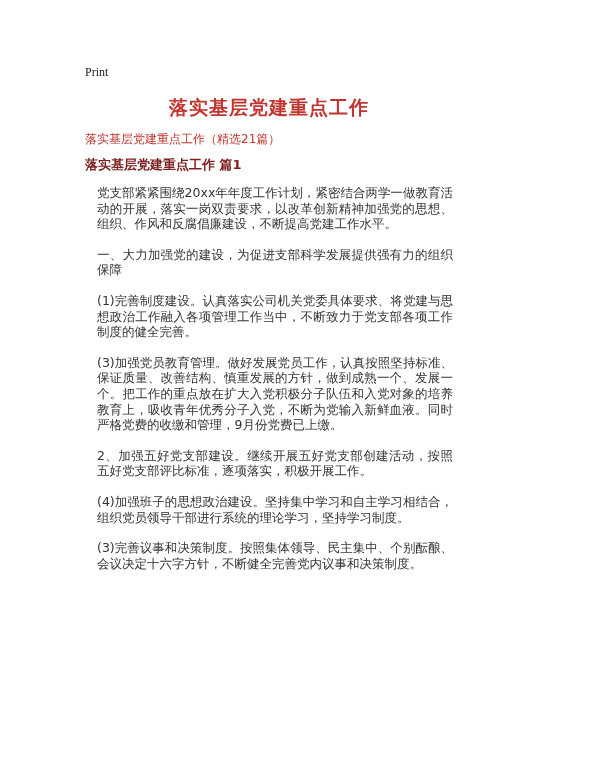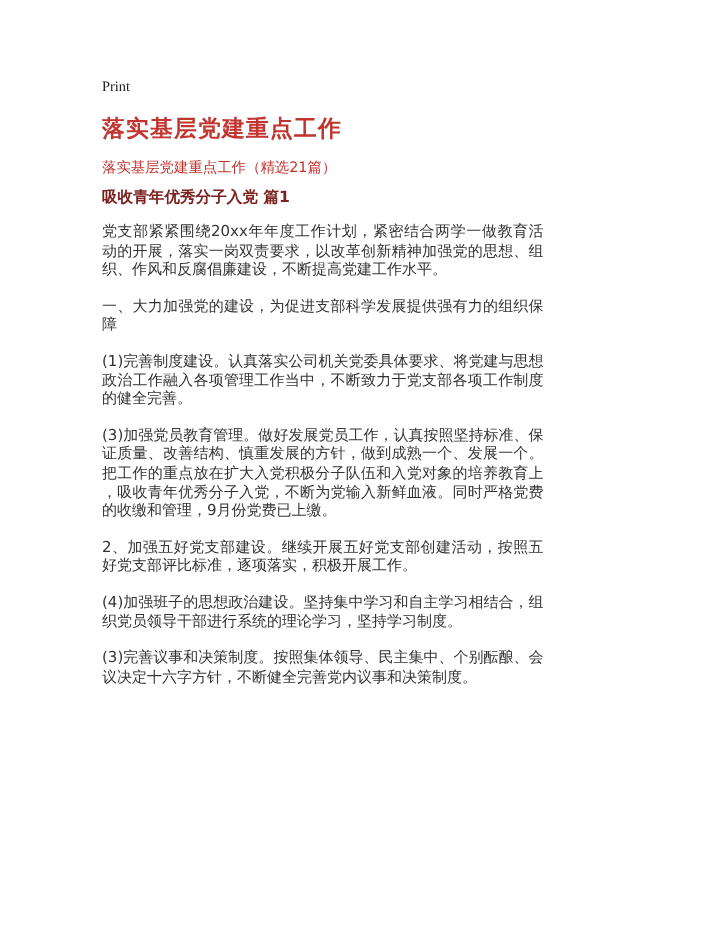--- a/index.html
+++ b/index.html
@@ -26,20 +26,21 @@
     line-height: 13px;
     color: var(--print-text, #222222);
     cursor: pointer;
     width: max-content;
   }
   .doc-title {
     margin: 17px 0 0 0;
     font-size: 19px;
     line-height: 23px;
     font-weight: bold;
+    text-align: center;
     color: var(--title-red, #c13530);
     letter-spacing: 1px;
   }
   .doc-subtitle {
     margin-top: 12px;
     font-size: 12px;
     line-height: 16px;
     color: var(--subtitle-red, #c13530);
   }
   .section-heading {
@@ -47,40 +48,40 @@
     font-size: 13px;
     line-height: 16px;
     font-weight: bold;
     color: var(--heading-red, #7b2220);
   }
   .body-text {
     margin-top: 12px;
     color: var(--body-text, #333333);
   }
   .body-text p {
-    margin: 0 0 15px 0;
+    margin: 0 0 15px 12px;
     font-size: 12.5px;
     line-height: 15.6px;
     text-align: justify;
     line-break: anywhere;
     word-break: break-all;
   }
 </style>
 </head>
 <body>
 
 <div class="page">
   <div class="content">
     <div class="print-link">Print</div>
 
     <h1 class="doc-title">落实基层党建重点工作</h1>
 
     <div class="doc-subtitle">落实基层党建重点工作（精选21篇）</div>
 
-    <h2 class="section-heading">吸收青年优秀分子入党 篇1</h2>
+    <h2 class="section-heading">落实基层党建重点工作 篇1</h2>
 
     <div class="body-text">
       <p>党支部紧紧围绕20xx年年度工作计划，紧密结合两学一做教育活动的开展，落实一岗双责要求，以改革创新精神加强党的思想、组织、作风和反腐倡廉建设，不断提高党建工作水平。</p>
       <p>一、大力加强党的建设，为促进支部科学发展提供强有力的组织保障</p>
       <p>(1)完善制度建设。认真落实公司机关党委具体要求、将党建与思想政治工作融入各项管理工作当中，不断致力于党支部各项工作制度的健全完善。</p>
       <p>(3)加强党员教育管理。做好发展党员工作，认真按照坚持标准、保证质量、改善结构、慎重发展的方针，做到成熟一个、发展一个。把工作的重点放在扩大入党积极分子队伍和入党对象的培养教育上，吸收青年优秀分子入党，不断为党输入新鲜血液。同时严格党费的收缴和管理，9月份党费已上缴。</p>
       <p>2、加强五好党支部建设。继续开展五好党支部创建活动，按照五好党支部评比标准，逐项落实，积极开展工作。</p>
       <p>(4)加强班子的思想政治建设。坚持集中学习和自主学习相结合，组织党员领导干部进行系统的理论学习，坚持学习制度。</p>
       <p>(3)完善议事和决策制度。按照集体领导、民主集中、个别酝酿、会议决定十六字方针，不断健全完善党内议事和决策制度。</p>
     </div>

